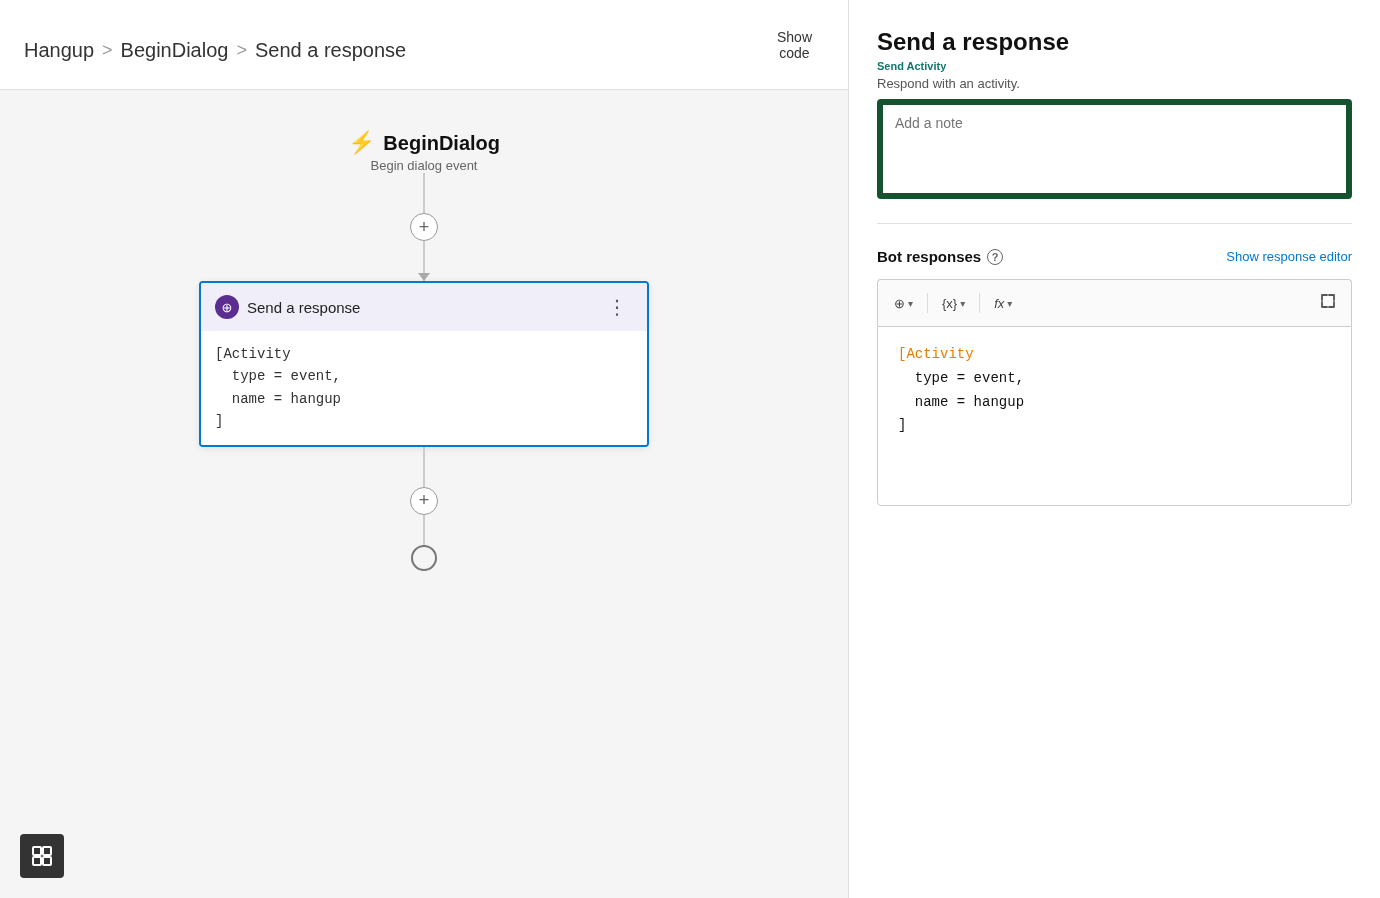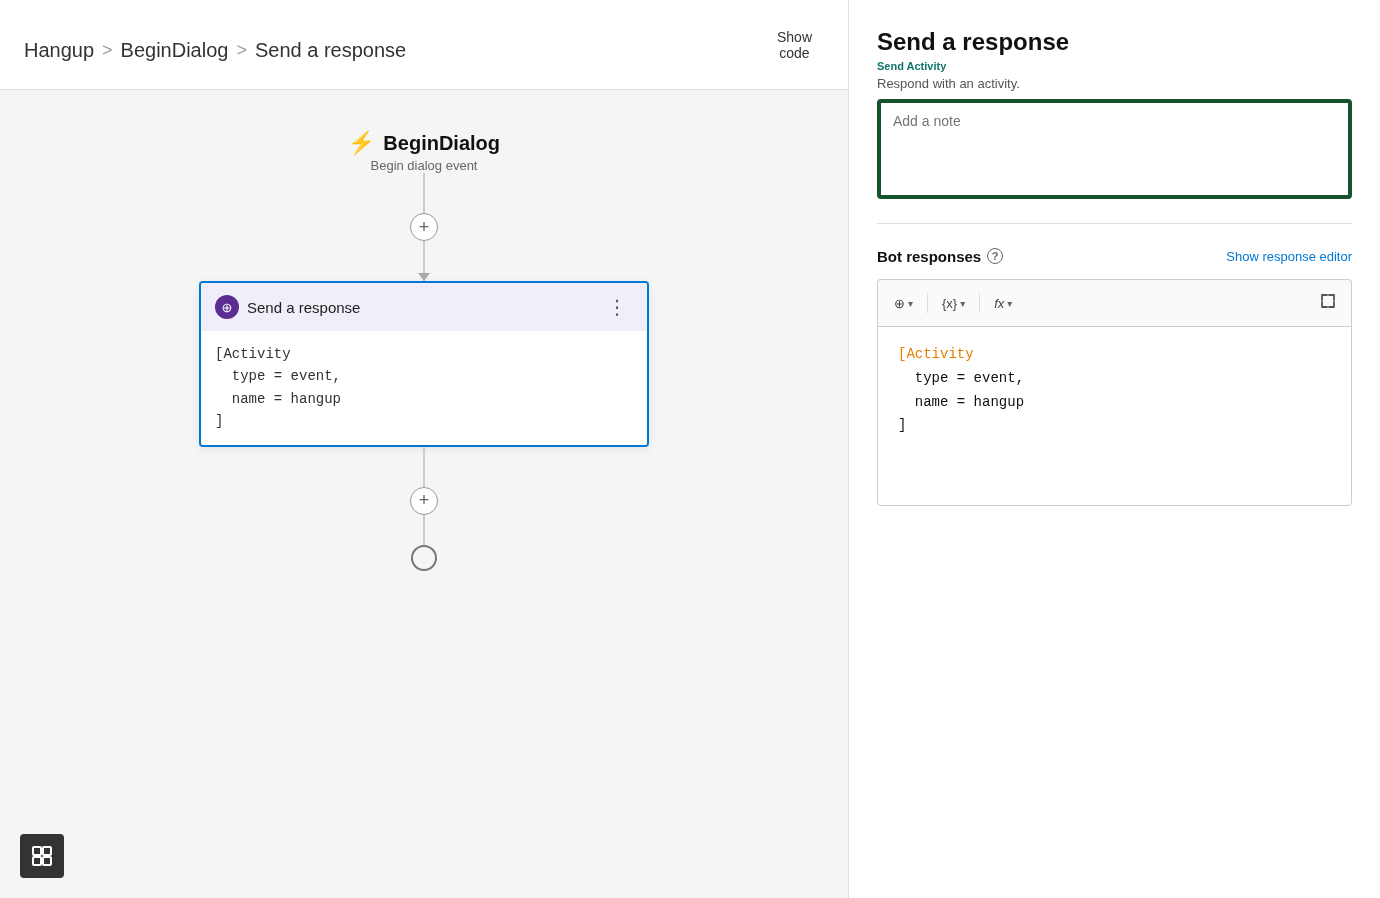--- a/index.html
+++ b/index.html
@@ -261,21 +261,21 @@
       font-size: 13px;
       text-decoration: none;
       cursor: pointer;
       margin-bottom: 20px;
       display: inline-block;
     }
 
     .note-textarea {
       width: 100%;
       height: 100px;
-      border: 4px solid #14532d;
+      border: 6px solid #14532d;
       border-radius: 4px;
       padding: 10px 12px;
       font-size: 14px;
       color: #0f172a;
       resize: none;
       outline: none;
       font-family: 'Segoe UI', Arial, sans-serif;
     }
 
     .divider {
@@ -287,21 +287,21 @@
 
     .bot-responses-header {
       display: flex;
       align-items: center;
       justify-content: space-between;
       margin-bottom: 14px;
     }
 
     .bot-responses-title {
       display: flex;
-      align-items: flex-start;
+      align-items: flex-end;
       gap: 6px;
       font-size: 15px;
       font-weight: 600;
       color: #111;
     }
 
     .help-icon {
       width: 16px;
       height: 16px;
       border-radius: 50%;

